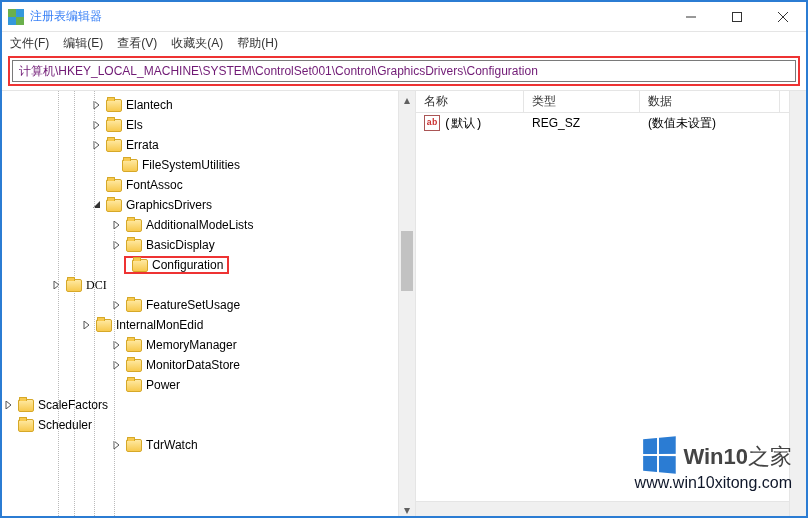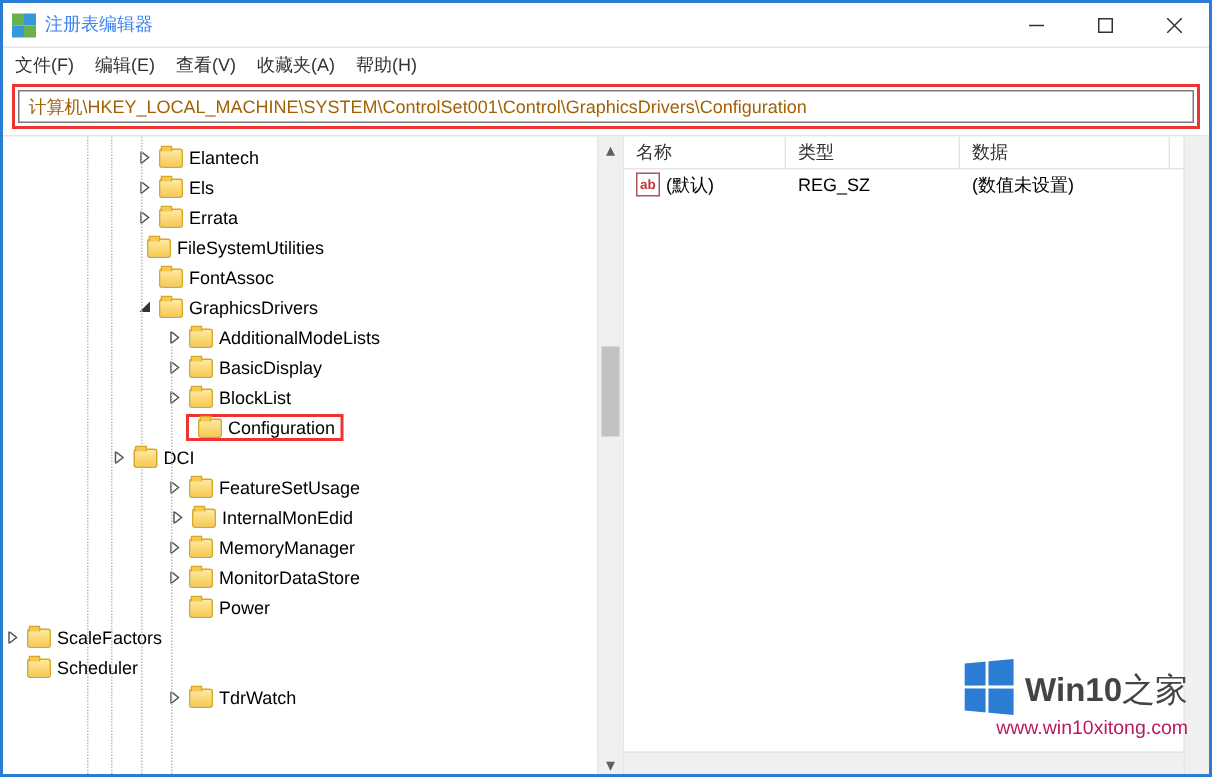--- a/index.html
+++ b/index.html
@@ -49,21 +49,21 @@
     border: 2px solid #e33;
     padding: 2px;
   }
   .addrbar {
     width: 100%;
     border: 1px solid #7a7a7a;
     height: 22px;
     padding: 2px 6px;
     font-family: "Segoe UI", Tahoma, sans-serif;
     font-size: 12px;
-    color: #a16207;
+    color: #701a75;
   }
   .content {
     display: flex;
     height: 428px;
     border-top: 1px solid #e5e5e5;
   }
   .tree {
     width: 414px;
     border-right: 1px solid #e5e5e5;
     position: relative;
@@ -190,21 +190,21 @@
     width: 34px; height: 34px;
     display: grid;
     grid-template-columns: 1fr 1fr;
     grid-template-rows: 1fr 1fr;
     gap: 2px;
     transform: perspective(60px) rotateY(-18deg);
   }
   .wm-sq span { background: #2b7cd3; }
   .wm-txt { font-size: 22px; color: #444; font-family: "Segoe UI", sans-serif; }
   .wm-txt b { font-weight: 600; }
-  .wm-url { font-size: 13px; color: #be185d; margin-top: 2px; }
+  .wm-url { font-size: 16px; color: #0f172a; margin-top: 2px; }
 </style>
 </head>
 <body>
 
 <div class="titlebar">
   <span class="app-icon">
     <span class="c1"></span>
       <span class="c2"></span>
       <span class="c3"></span>
       <span class="c4"></span>
@@ -270,21 +270,21 @@
         </div>
         <div class="node" style="padding-left: 88px;">
           <span class="caret">
             <svg width="8" height="8">
               <path d="M1 0 L6 4 L1 8 Z" fill="none" stroke="#555"></path>
             </svg>
           </span>
           <span class="folder"></span>
           <span class="lbl">Errata</span>
         </div>
-        <div class="node" style="padding-left: 80px;">
+        <div class="node" style="padding-left: 104px;">
           <span class="caret empty"></span>
           <span class="folder"></span>
           <span class="lbl">FileSystemUtilities</span>
         </div>
         <div class="node" style="padding-left: 88px;">
           <span class="caret empty"></span>
           <span class="folder"></span>
           <span class="lbl">FontAssoc</span>
         </div>
         <div class="node" style="padding-left: 88px;">
@@ -306,56 +306,47 @@
           <span class="lbl">AdditionalModeLists</span>
         </div>
         <div class="node" style="padding-left: 108px;">
           <span class="caret">
             <svg width="8" height="8">
               <path d="M1 0 L6 4 L1 8 Z" fill="none" stroke="#555"></path>
             </svg>
           </span>
           <span class="folder"></span>
           <span class="lbl">BasicDisplay</span>
-        </div>
-        <div class="node" style="padding-left: 108px;">
-          <span class="caret">
-            <svg width="8" height="8">
-              <path d="M1 0 L6 4 L1 8 Z" fill="none" stroke="#555"></path>
-            </svg>
-          </span>
-          <span class="folder"></span>
-          <span class="lbl">BlockList</span>
         </div>
         <div class="node selected" style="padding-left: 108px;">
           <span class="caret empty"></span>
           <span class="lbl-box">
             <span class="folder"></span>
             <span class="lbl">Configuration</span>
           </span>
         </div>
-        <div class="node" style="padding-left: 71px;">
+        <div class="node" style="padding-left: 48px; font-family: Liberation Serif, serif;">
           <span class="caret">
             <svg width="8" height="8">
               <path d="M1 0 L6 4 L1 8 Z" fill="none" stroke="#555"></path>
             </svg>
           </span>
           <span class="folder"></span>
           <span class="lbl">DCI</span>
         </div>
         <div class="node" style="padding-left: 108px;">
           <span class="caret">
             <svg width="8" height="8">
               <path d="M1 0 L6 4 L1 8 Z" fill="none" stroke="#555"></path>
             </svg>
           </span>
           <span class="folder"></span>
           <span class="lbl">FeatureSetUsage</span>
         </div>
-        <div class="node" style="padding-left: 78px; margin-left: 32px;">
+        <div class="node" style="padding-left: 78px;">
           <span class="caret">
             <svg width="8" height="8">
               <path d="M1 0 L6 4 L1 8 Z" fill="none" stroke="#555"></path>
             </svg>
           </span>
           <span class="folder"></span>
           <span class="lbl">InternalMonEdid</span>
         </div>
         <div class="node" style="padding-left: 108px;">
           <span class="caret">
@@ -413,21 +404,21 @@
   </div>
 
   <div class="values">
     <div class="val-header">
       <div class="col" id="col-name" style="width: 108px;">名称</div>
       <div class="col" id="col-type" style="width: 116px;">类型</div>
       <div class="col" id="col-data" style="width: 140px;">数据</div>
     </div>
     <div id="val-rows">
         <div class="val-row">
-          <div class="cell" style="width: 108px;">
+          <div class="cell" style="width: 108px; font-family: Liberation Mono, monospace;">
             <span class="ab-icon">ab</span>
             <span>(默认)</span>
           </div>
           <div class="cell" style="width: 116px;">REG_SZ</div>
           <div class="cell" style="width: 140px;">(数值未设置)</div>
         </div>
       </div>
     <div class="values-scroll"></div>
     <div class="values-vscroll"></div>
   </div>

